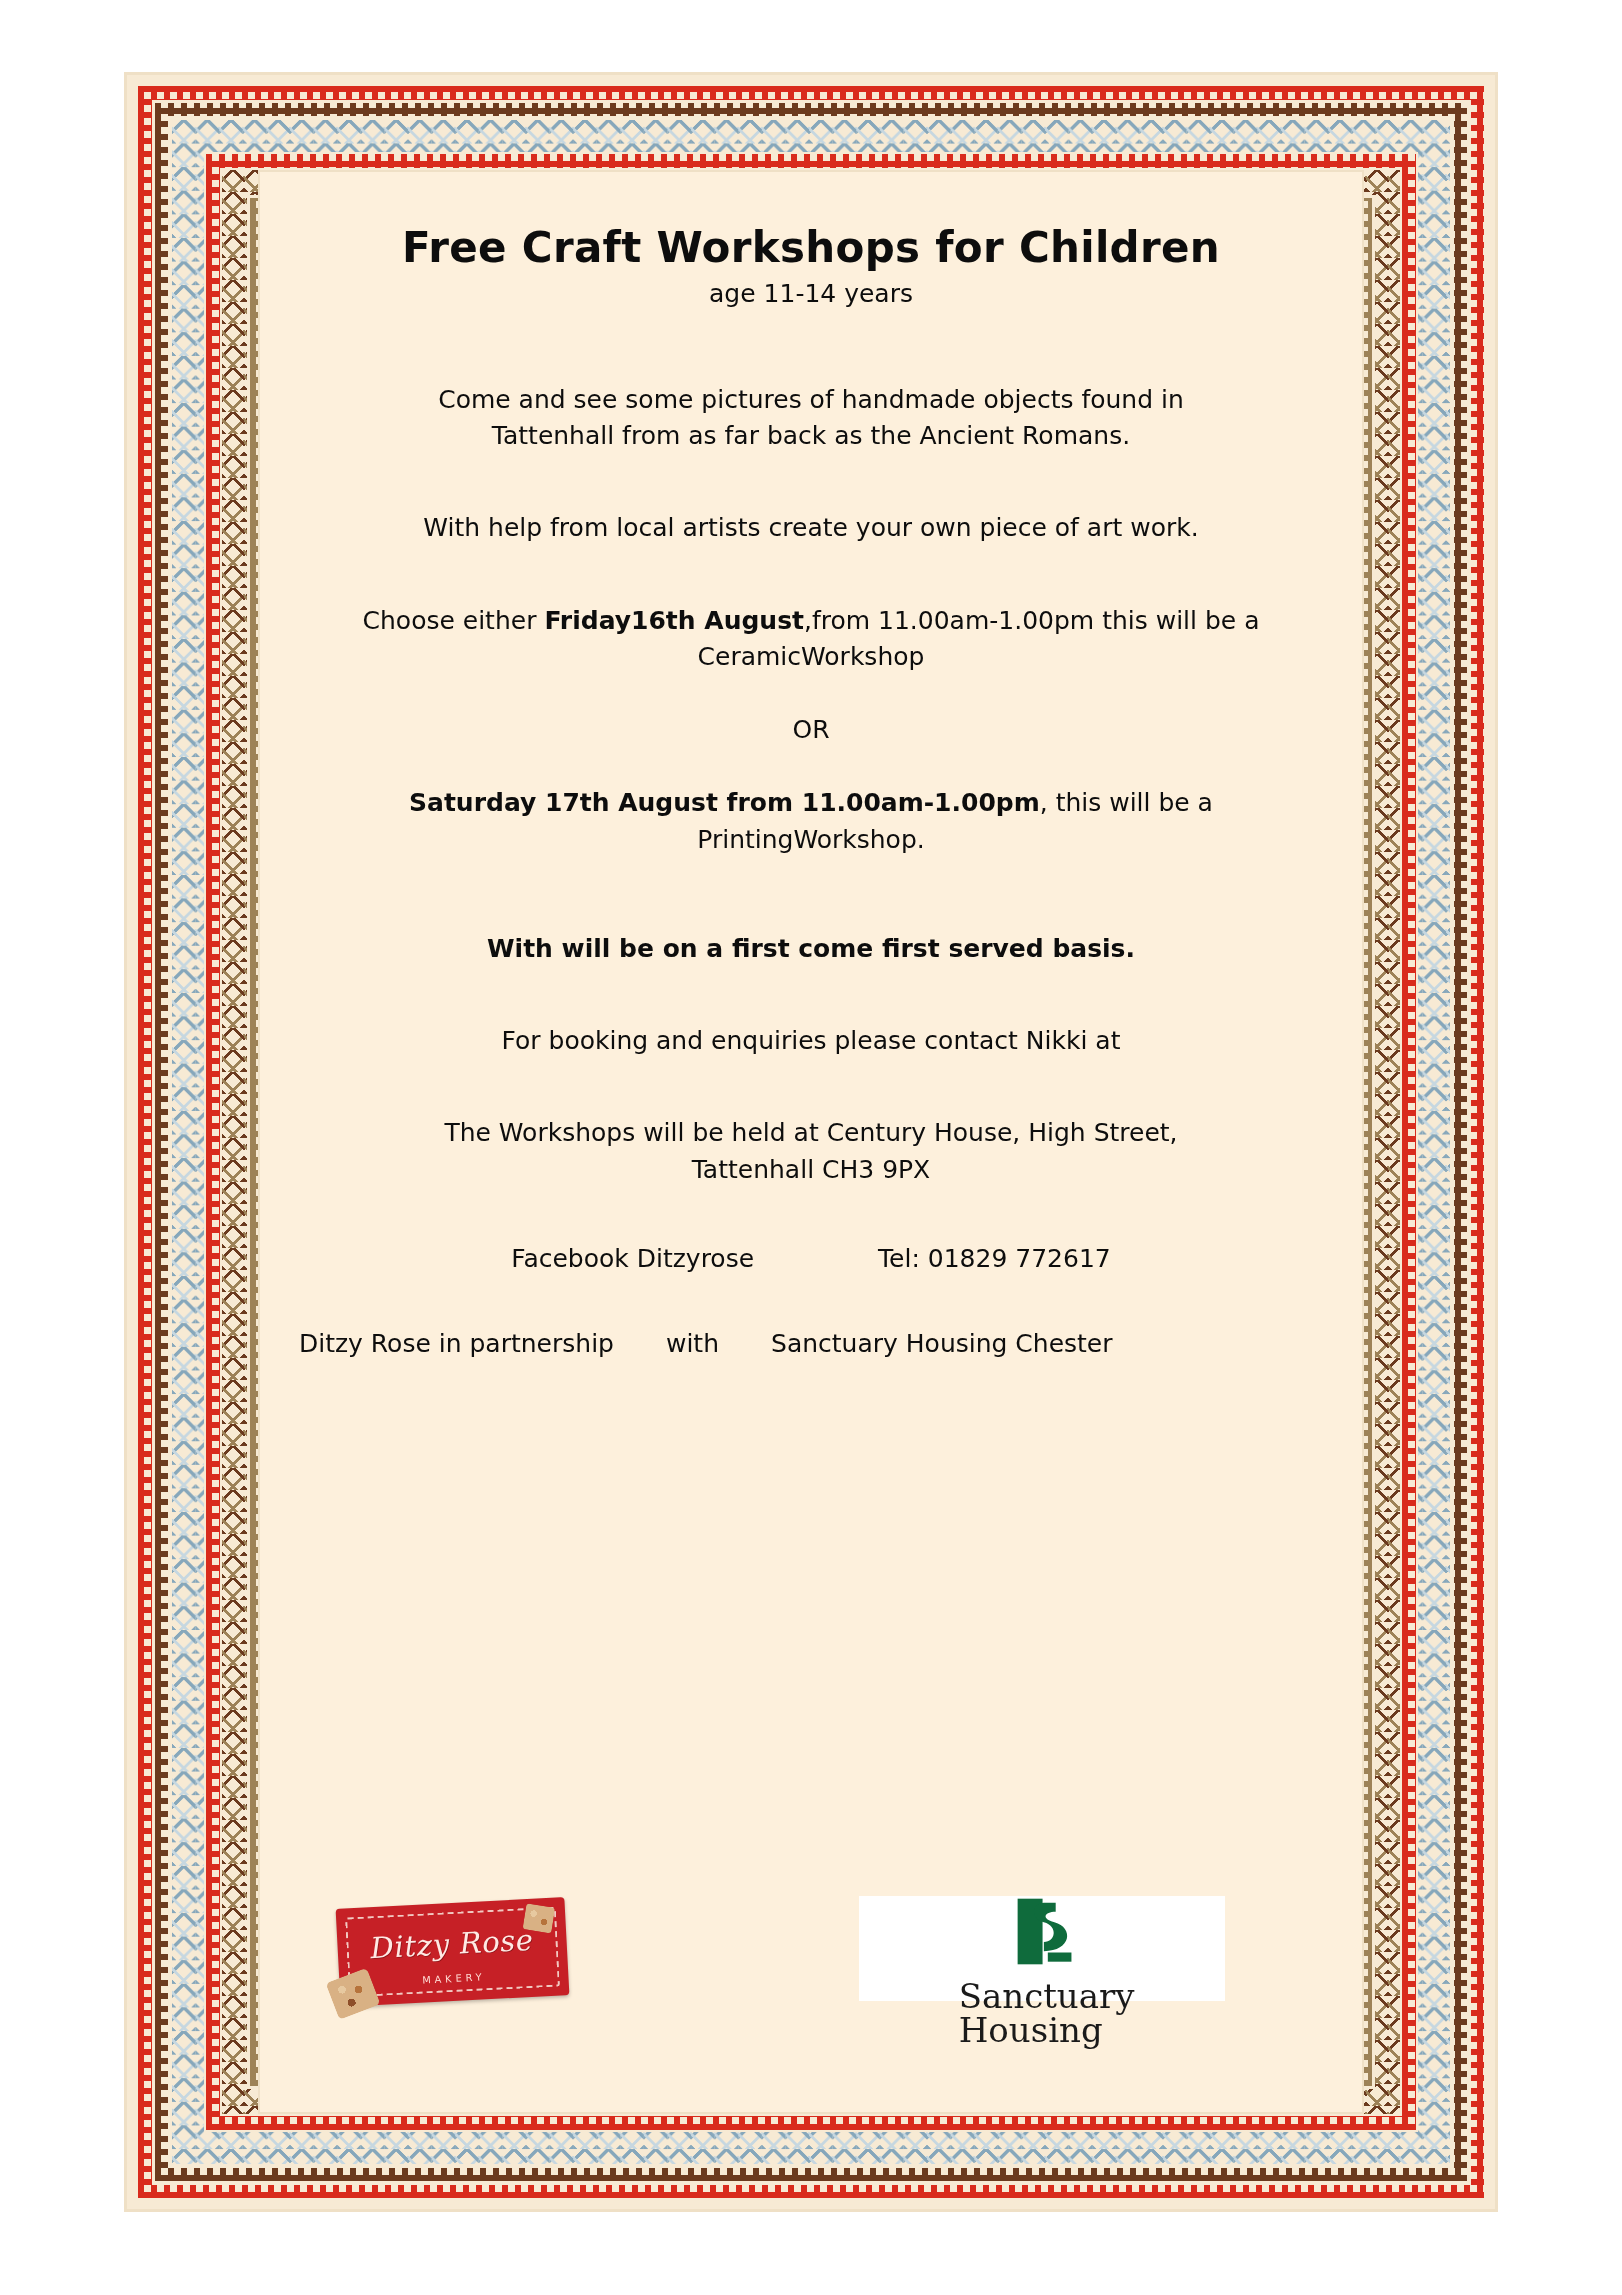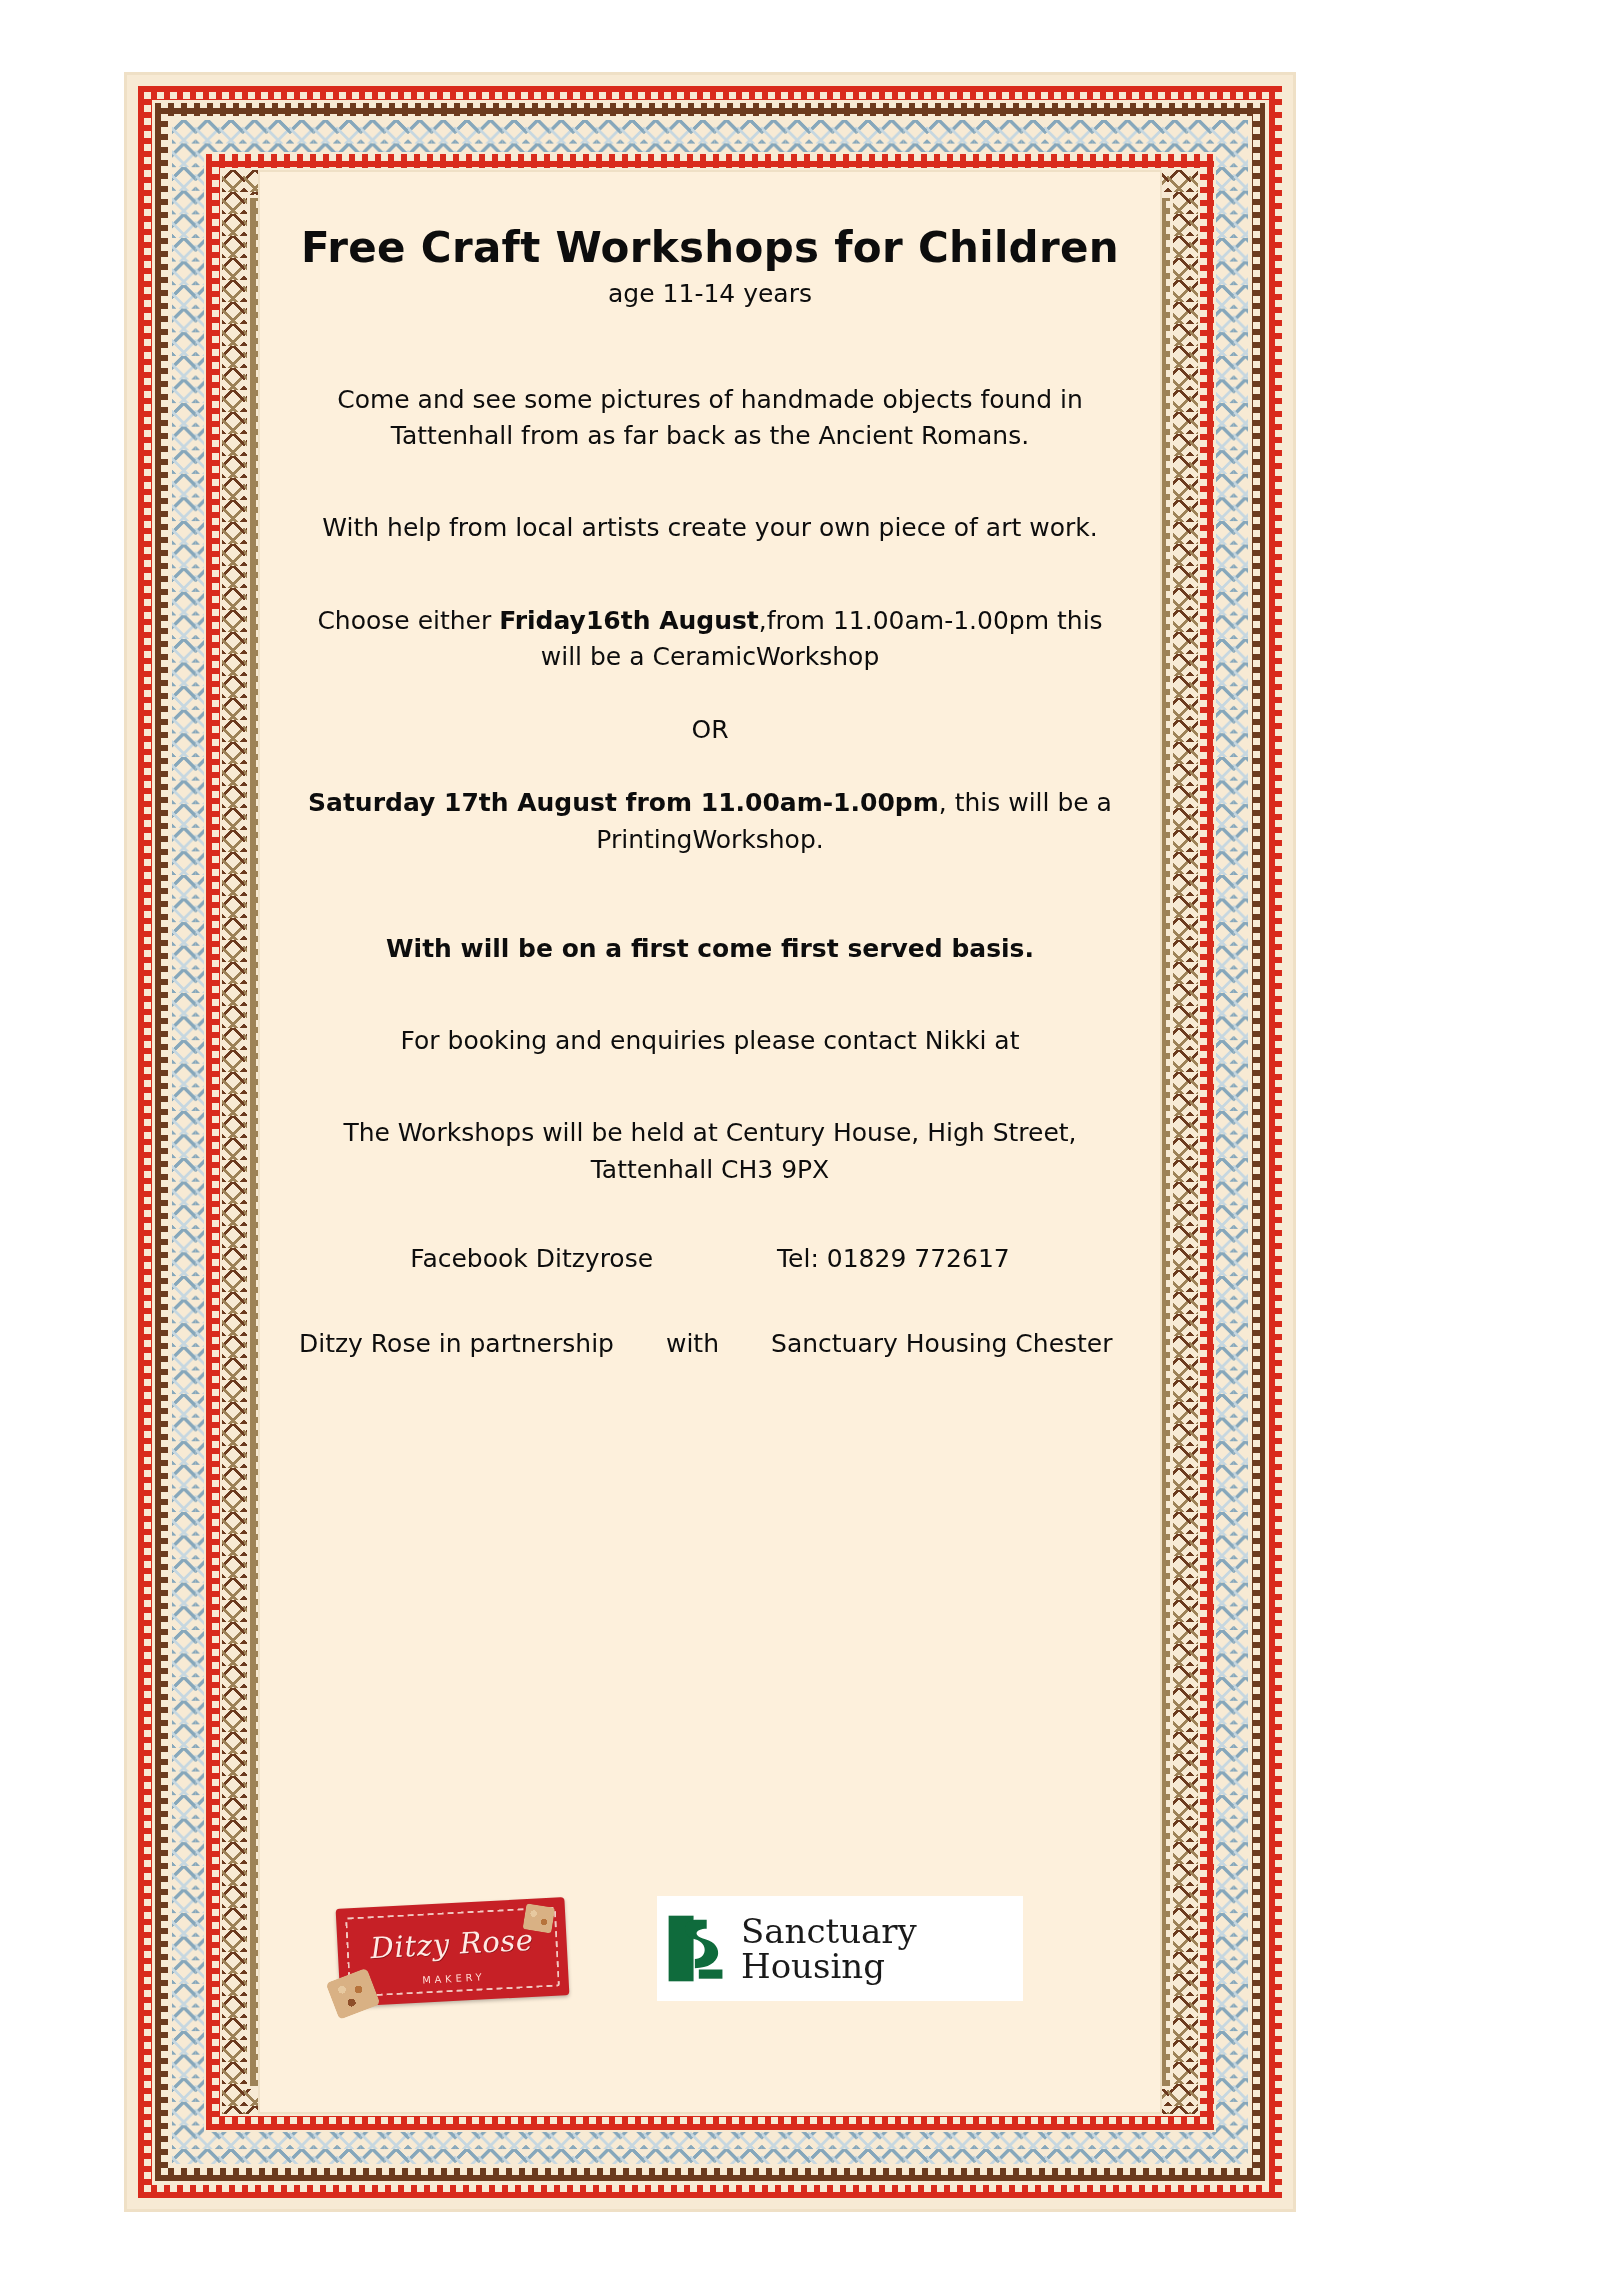--- a/index.html
+++ b/index.html
@@ -12,21 +12,21 @@
     height: 2295px;
     font-family: "DejaVu Sans", sans-serif;
     overflow: hidden;
   }
 
   
   #poster {
     position: absolute;
     left: 124px;
     top: 72px;
-    width: 1172px;
+    width: 1374px;
     height: 2140px;
     background: #fde047;
     box-sizing: border-box;
   }
 
   
   .border-layer {
     position: absolute;
     box-sizing: border-box;
     pointer-events: none;
@@ -230,20 +230,21 @@
     right: 98px;
     top: 0px;
     width: 366px;
     height: 105px;
     background: #ffffff;
     display: flex;
     align-items: center;
     gap: 11.8px;
     padding-left: 9.2px;
     box-sizing: border-box;
+    flex-direction: column;
   }
   .sanctuary-mark {
     width: 63px;
     height: 71px;
     position: relative;
     flex: 0 0 auto;
   }
   .sanctuary-words {
     font-family: "DejaVu Serif", serif;
     font-size: 34px;

